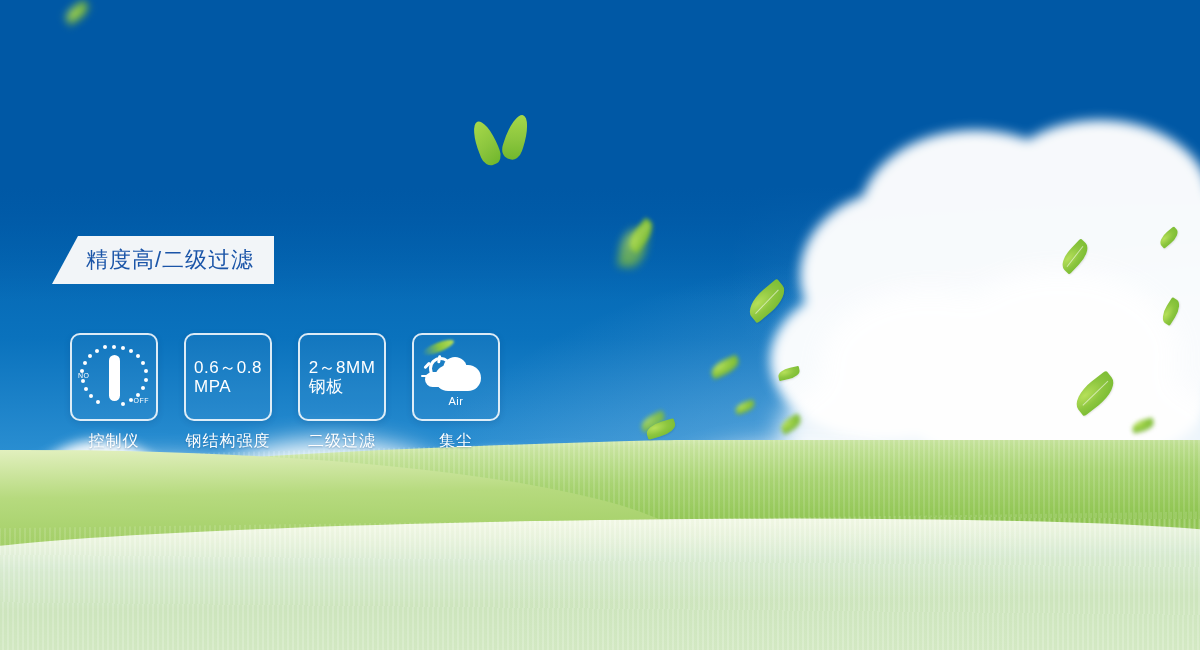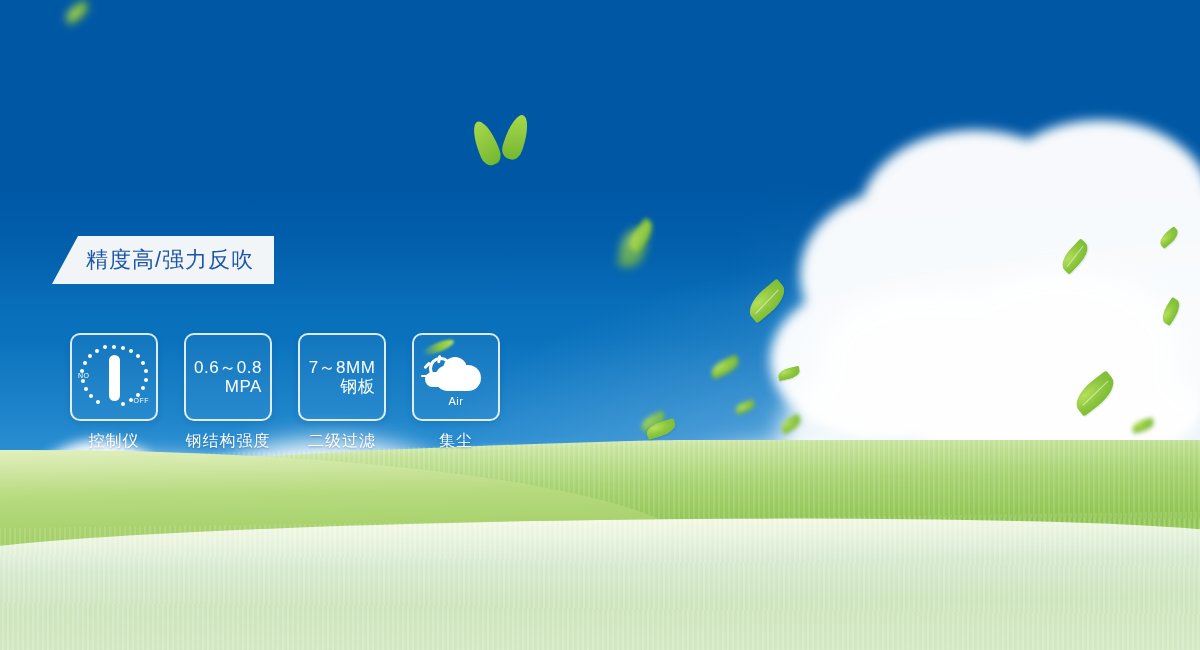--- a/index.html
+++ b/index.html
@@ -125,21 +125,21 @@
   
   .features{position:absolute;left:70px;top:333px;display:flex;gap:26px;}
   .feature{width:88px;display:flex;flex-direction:column;align-items:center;}
   .fbox{
     width:84px;height:84px;border:2px solid rgba(255,255,255,.85);
     border-radius:10px;display:flex;align-items:center;justify-content:center;
     background:rgba(255,255,255,.04);
     box-shadow:0 2px 6px rgba(0,40,90,.15);
   }
   .ftext{
-    color:#fff;text-align:right;line-height:1.12;font-size:17px;letter-spacing:.5px;
+    color:#fff;text-align:left;line-height:1.12;font-size:17px;letter-spacing:.5px;
   }
   .flabel{
     margin-top:10px;color:#fff;font-size:16px;letter-spacing:1px;
     text-shadow:0 1px 2px rgba(0,40,90,.3);white-space:nowrap;
   }
 
   
   .gauge{position:relative;width:72px;height:72px;}
   .gauge .dot{position:absolute;width:4px;height:4px;border-radius:50%;background:#fff;}
   .gauge .stick{
@@ -263,21 +263,21 @@
   <div class="leaf blurred" style="left:1132px;top:420px;width:22px;height:11px;transform:rotate(-14deg);"></div>
   <div class="leaf blurred" style="left:640px;top:415px;width:26px;height:13px;transform:rotate(-26deg);opacity:.85;"></div>
 
   <div class="sprout" style="left:476px;top:112px;">
     <div class="s-leaf" style="left:0;top:8px;transform:rotate(-22deg);"></div>
     <div class="s-leaf" style="left:30px;top:2px;transform:rotate(18deg);"></div>
   </div>
 
 
   <div class="subbar">
-    <div class="sub-light">精度高/强力反吹</div>
+    <div class="sub-light">精度高/二级过滤</div>
   </div>
 
   <div class="features">
 
     <div class="feature">
       <div class="fbox">
         <div class="gauge">
           <div class="stick"></div>
           <div class="dot" style="left:34px;top:4px;"></div>
           <div class="dot" style="left:43px;top:5px;"></div>
@@ -313,21 +313,21 @@
           <div>MPA</div>
         </div>
       </div>
       <div class="flabel">钢结构强度</div>
     </div>
 
 
     <div class="feature">
       <div class="fbox">
         <div class="ftext">
-          <div>7～8MM</div>
+          <div>2～8MM</div>
           <div>钢板</div>
         </div>
       </div>
       <div class="flabel">二级过滤</div>
     </div>
 
     <div class="feature">
       <div class="fbox">
         <div class="aircloud">
           <div class="streak"></div>

